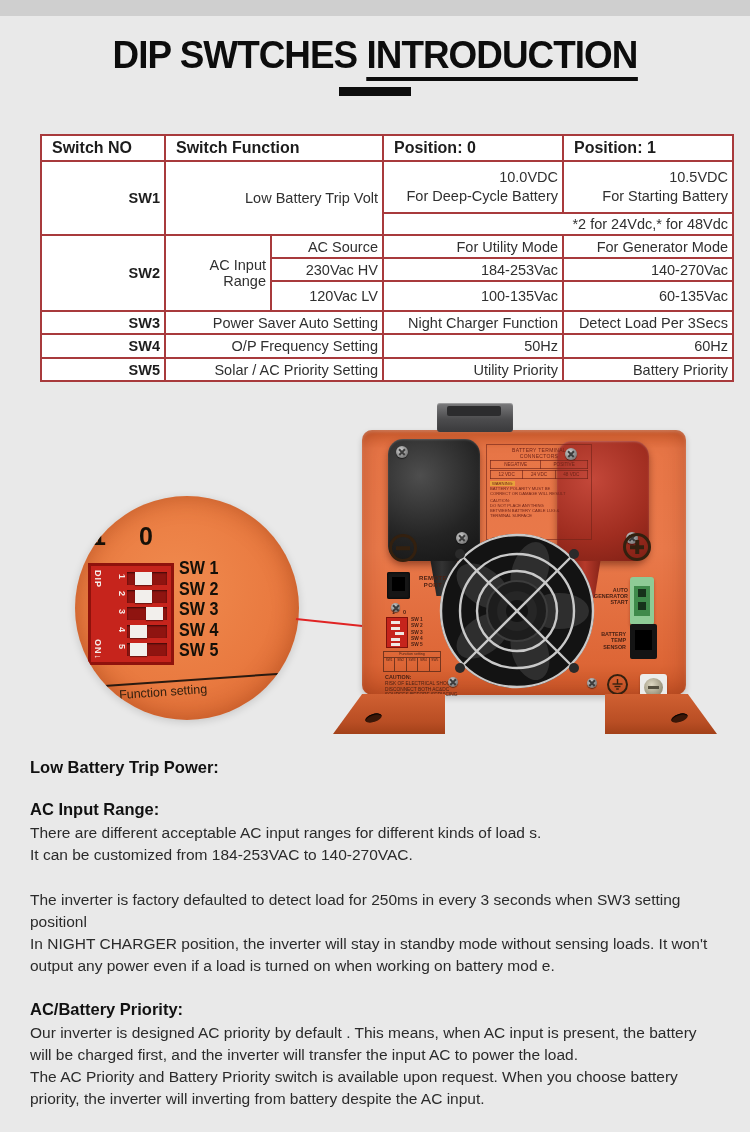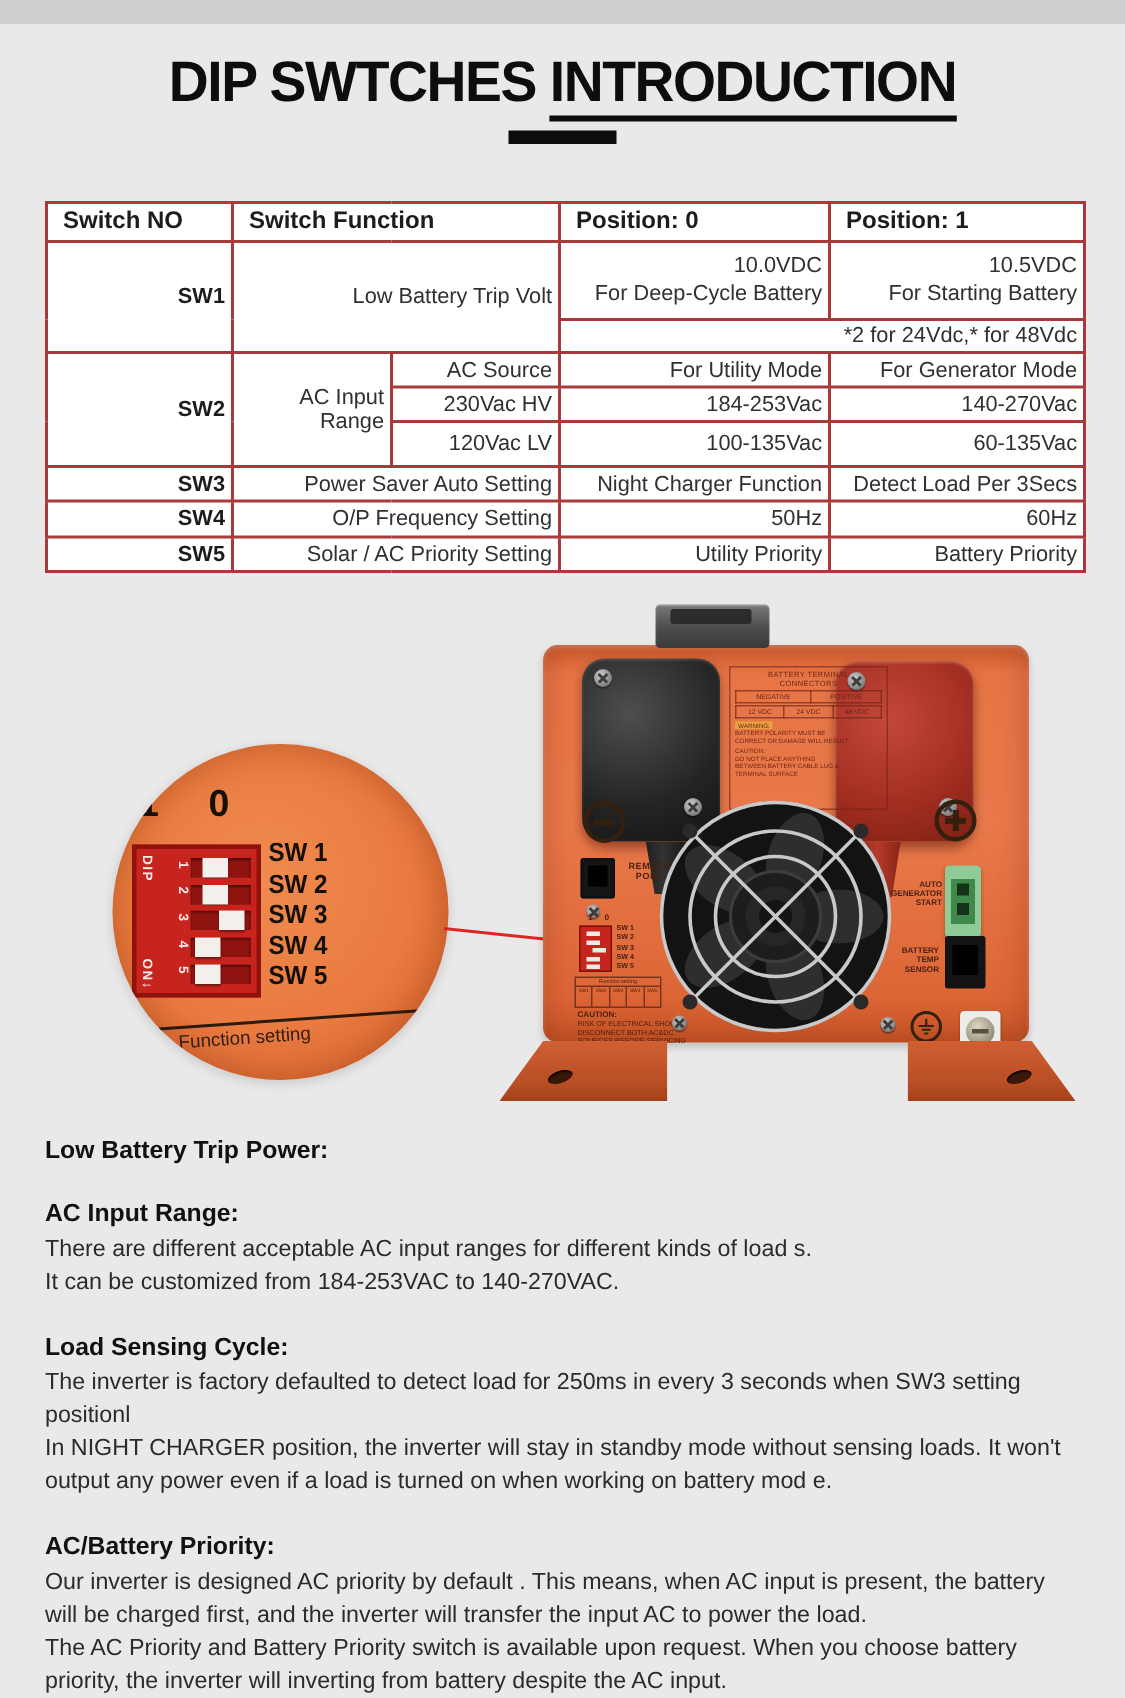--- a/index.html
+++ b/index.html
@@ -8,21 +8,21 @@
           background:#e9e9e9; overflow:hidden; }
 
   
   .title-wrap { position:absolute; top:18px; left:0; width:750px; text-align:center; }
   .title-wrap h1 { font-size:38px; font-weight:bold; color:#0d0d0d;
                    letter-spacing:-1px; transform:scaleX(.97); }
   .title-underlined { border-bottom:4px solid #0d0d0d; padding-bottom:1px; }
   .title-bar { width:72px; height:9px; background:#0d0d0d; margin:10px auto 0; }
 
   
-  table.dip { position:absolute; top:118px; left:30px; width:692px;
+  table.dip { position:absolute; top:118px; left:40px; width:692px;
               border-collapse:collapse; background:#fff; table-layout:fixed;
               color:#303030; }
   table.dip th, table.dip td { border:2px solid #a83a3c; padding:1px 4px;
               font-size:14.5px; text-align:right; overflow:hidden; white-space:nowrap; }
   table.dip th { font-size:16px; color:#1c1c1c; text-align:left; padding-left:10px; }
   td.swno { font-size:16px; font-weight:bold; color:#1c1c1c; text-align:left; padding-left:10px; }
   .bt1 { border-top-width:1px !important; }
   .bl1 { border-left-width:1px !important; }
   .two-line div { line-height:19px; }
 
@@ -466,21 +466,20 @@
   <div class="descriptions">
     <section>
       <h2>Low Battery Trip Power:</h2>
     </section>
     <section>
       <h2>AC Input Range:</h2>
       <p>There are different acceptable AC input ranges for different kinds of load s.</p>
       <p>It can be customized from 184-253VAC to 140-270VAC.</p>
     </section>
     <section>
-      <h2>Load Sensing Cycle:</h2>
       <p>The inverter is factory defaulted to detect load for 250ms in every 3 seconds when SW3 setting positionl</p>
       <p>In NIGHT CHARGER position, the inverter will stay in standby mode without sensing loads. It won't output any power even if a load is turned on when working on battery mod e.</p>
     </section>
     <section>
       <h2>AC/Battery Priority:</h2>
       <p>Our inverter is designed AC priority by default . This means, when AC input is present, the battery will be charged first, and the inverter will transfer the input AC to power the load.</p>
       <p>The AC Priority and Battery Priority switch is available upon request. When you choose battery priority, the inverter will inverting from battery despite the AC input.</p>
     </section>
   </div>
 

